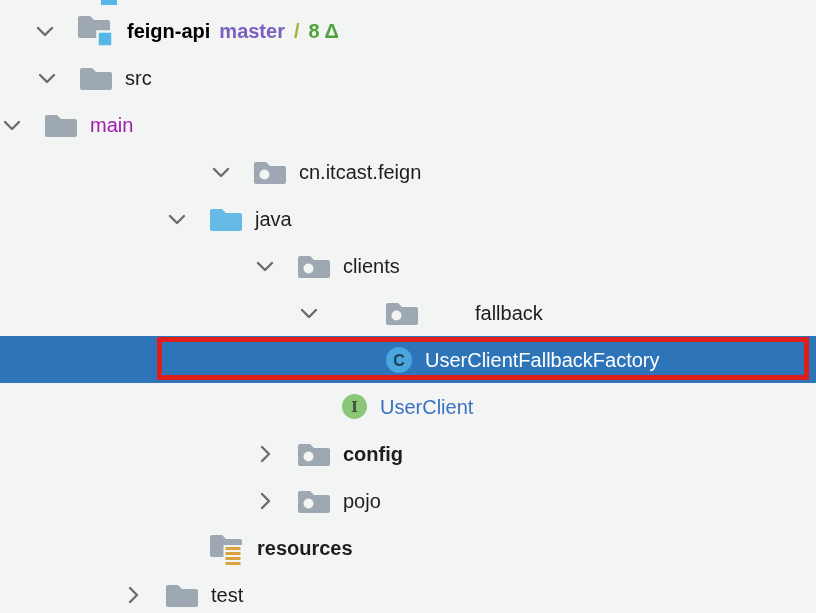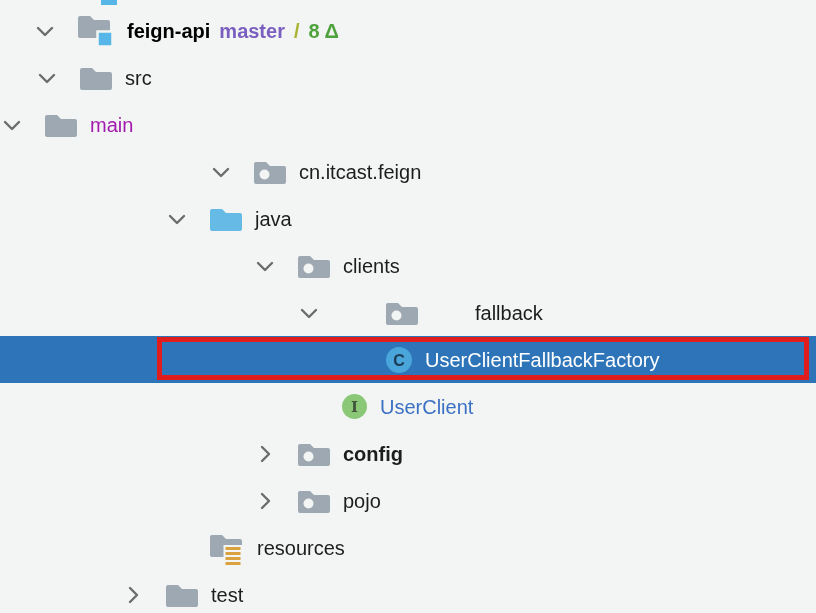--- a/index.html
+++ b/index.html
@@ -167,21 +167,21 @@
           </svg>
         </span>
         <span class="icon">
           <svg width="34" height="28" viewBox="0 0 34 28">
             <path d="M1 6 Q1 4 3 4 H13 L17 8 H31 Q33 8 33 10 V24 Q33 26 31 26 H3 Q1 26 1 24 Z" fill="#9ea8b2"></path>
             <circle cx="11.5" cy="16.5" r="5" fill="#f2f5f3"></circle>
           </svg>
         </span>
         <span class="label">pojo</span>
       </div>
-      <div class="row" style="padding-left: 165px; color: rgb(29, 29, 29);">
+      <div class="row" style="padding-left: 165px; color: rgb(29, 29, 29); font-weight: bold;">
         <span class="chev"></span>
         <span class="icon">
           <svg width="36" height="34" viewBox="0 0 36 34">
             <path d="M1 6 Q1 4 3 4 H13 L17 8 H31 Q33 8 33 10 V24 Q33 26 31 26 H3 Q1 26 1 24 Z" fill="#9ea8b2"></path>
             <rect x="14.5" y="14" width="19" height="20" fill="#f2f5f3"></rect>
             <rect x="16.5" y="16" width="15" height="3" fill="#d9a23e"></rect>
             <rect x="16.5" y="21" width="15" height="3" fill="#d9a23e"></rect>
             <rect x="16.5" y="26" width="15" height="3" fill="#d9a23e"></rect>
             <rect x="16.5" y="31" width="15" height="3" fill="#d9a23e"></rect>
           </svg>

